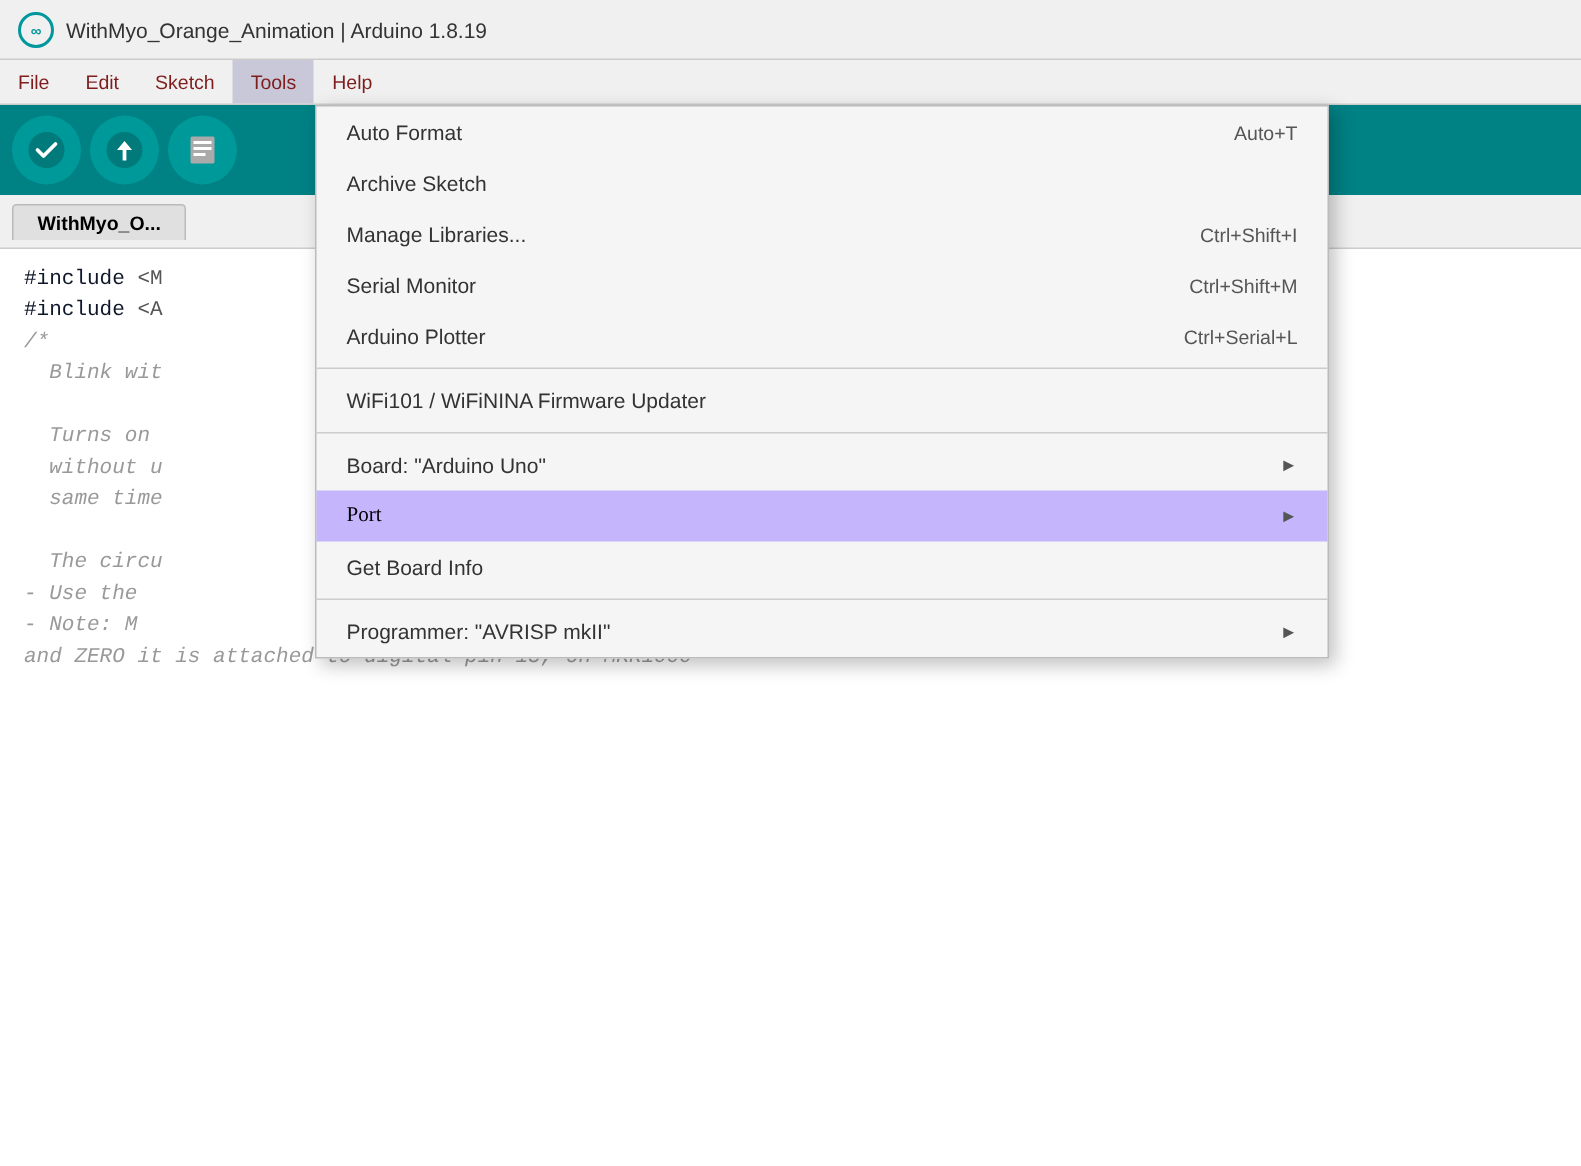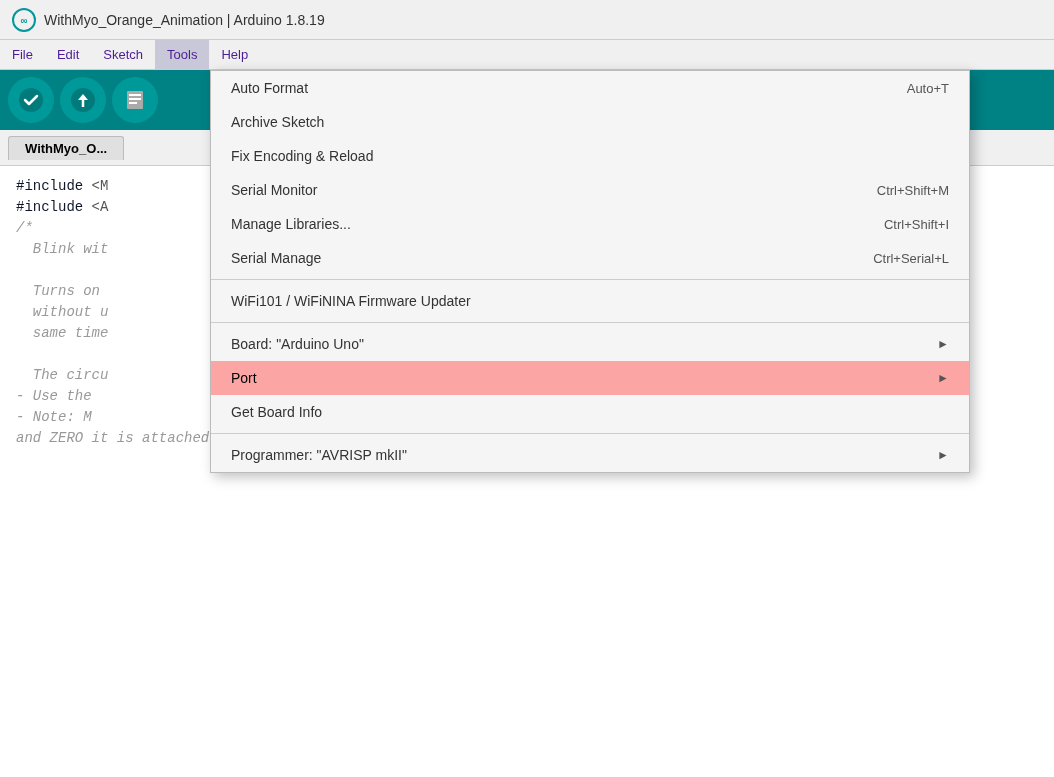--- a/index.html
+++ b/index.html
@@ -38,21 +38,21 @@
       height: 30px;
       display: flex;
       align-items: stretch;
       border-bottom: 1px solid #ccc;
     }
     .menu-item {
       padding: 0 12px;
       display: flex;
       align-items: center;
       font-size: 13px;
-      color: #4c1d95;
+      color: #7f1d1d;
       cursor: pointer;
       position: relative;
     }
     .menu-item.active {
       background: #c8c8d8;
     }
 
     
     .toolbar {
       background: #008184;
@@ -114,39 +114,40 @@
       line-height: 1.5;
     }
     .editor-area .keyword { color: #0f172a; }
     .editor-area .comment { color: #999; font-style: italic; }
 
     
     .dropdown-overlay {
       position: absolute;
       top: 70px;
       left: 210px;
-      width: 760px;
+      width: 676px;
       background: #f5f5f5;
       border: 1px solid #bbb;
       box-shadow: 4px 4px 12px rgba(0,0,0,0.25);
       z-index: 100;
     }
     .dropdown-item {
       display: flex;
       align-items: center;
       justify-content: space-between;
       padding: 9px 20px;
       font-size: 14px;
       color: #333;
       cursor: pointer;
       position: relative;
     }
     .dropdown-item.highlighted {
-      background: #fca5a5;
+      background: #c4b5fd;
       color: #000;
+      font-family: Liberation Serif, serif;
     }
     .dropdown-item .shortcut {
       color: #555;
       font-size: 13px;
     }
     .dropdown-item .arrow {
       font-size: 12px;
       color: #555;
     }
     .dropdown-separator {
@@ -222,36 +223,33 @@
 
   <div class="dropdown-item">
     <span>Auto Format</span>
     <span class="shortcut">Auto+T</span>
   </div>
 
   <div class="dropdown-item">
     <span>Archive Sketch</span>
   </div>
 
-  <div class="dropdown-item">
-    <span>Fix Encoding &amp; Reload</span>
+
+  <div class="dropdown-item">
+    <span>Manage Libraries...</span>
+    <span class="shortcut">Ctrl+Shift+I</span>
   </div>
 
   <div class="dropdown-item">
     <span>Serial Monitor</span>
     <span class="shortcut">Ctrl+Shift+M</span>
   </div>
 
   <div class="dropdown-item">
-    <span>Manage Libraries...</span>
-    <span class="shortcut">Ctrl+Shift+I</span>
-  </div>
-
-  <div class="dropdown-item">
-    <span>Serial Manage</span>
+    <span>Arduino Plotter</span>
     <span class="shortcut">Ctrl+Serial+L</span>
   </div>
 
   <div class="dropdown-separator"></div>
 
   <div class="dropdown-item">
     <span>WiFi101 / WiFiNINA Firmware Updater</span>
   </div>
 
   <div class="dropdown-separator"></div>

